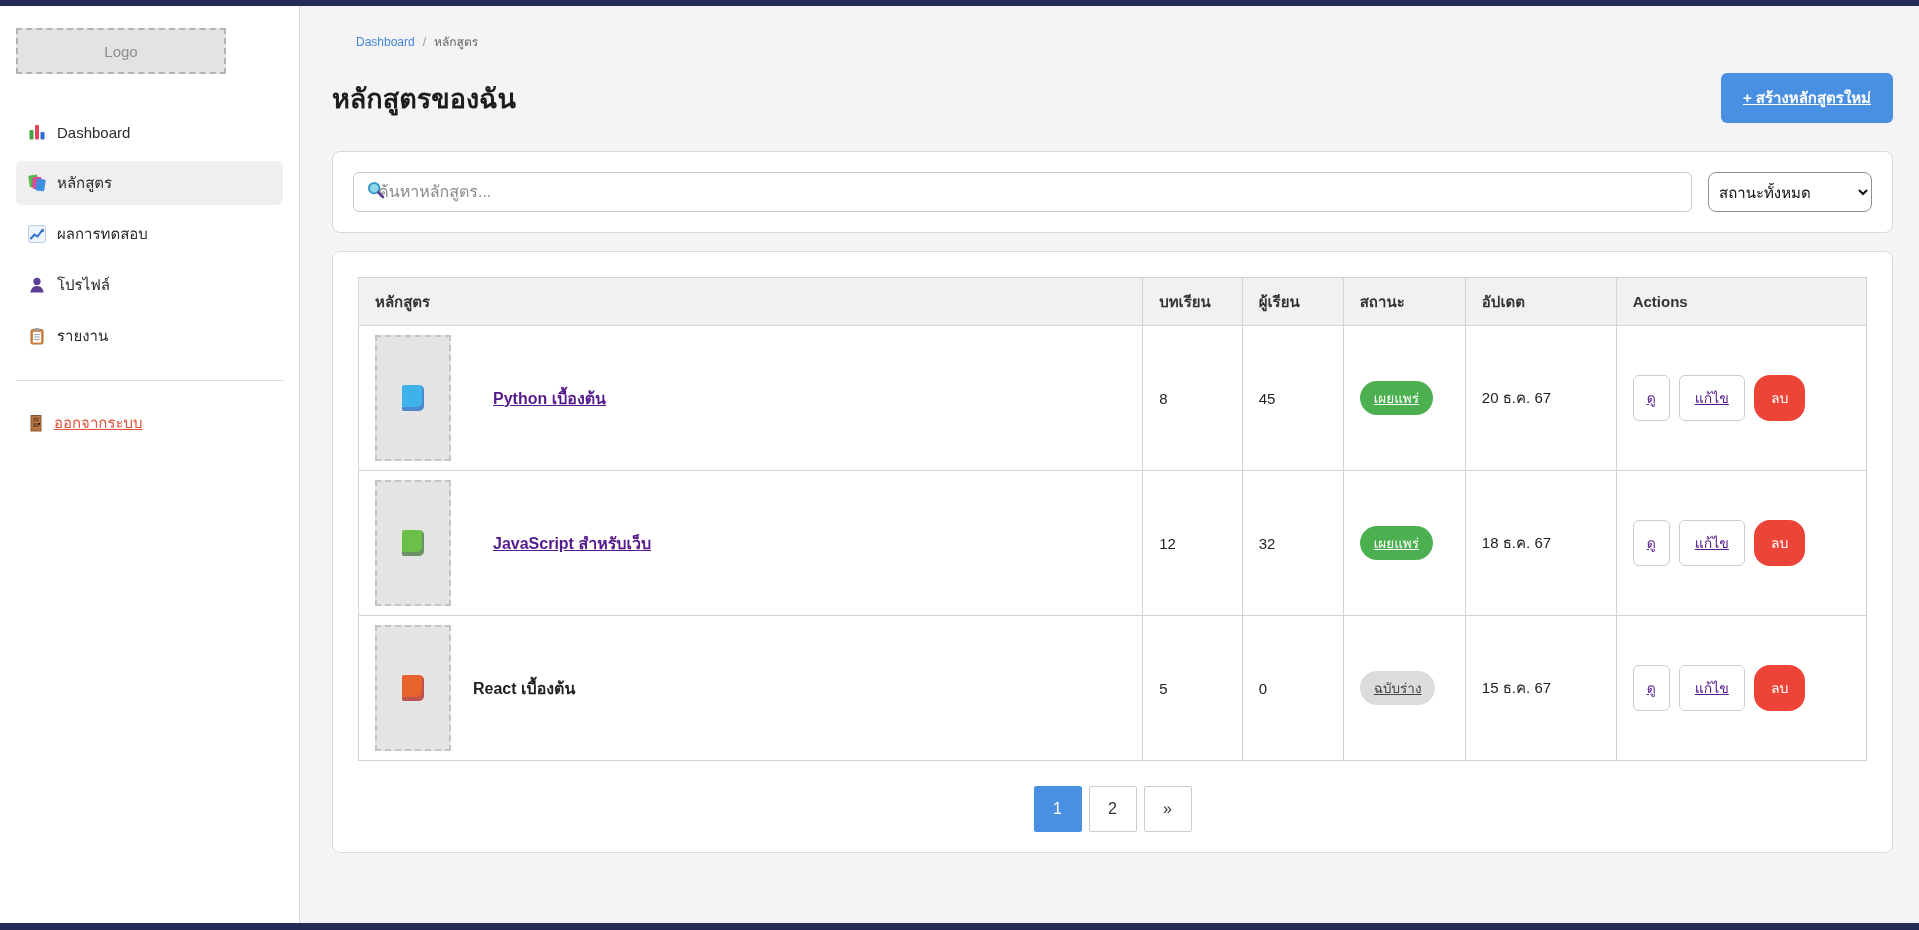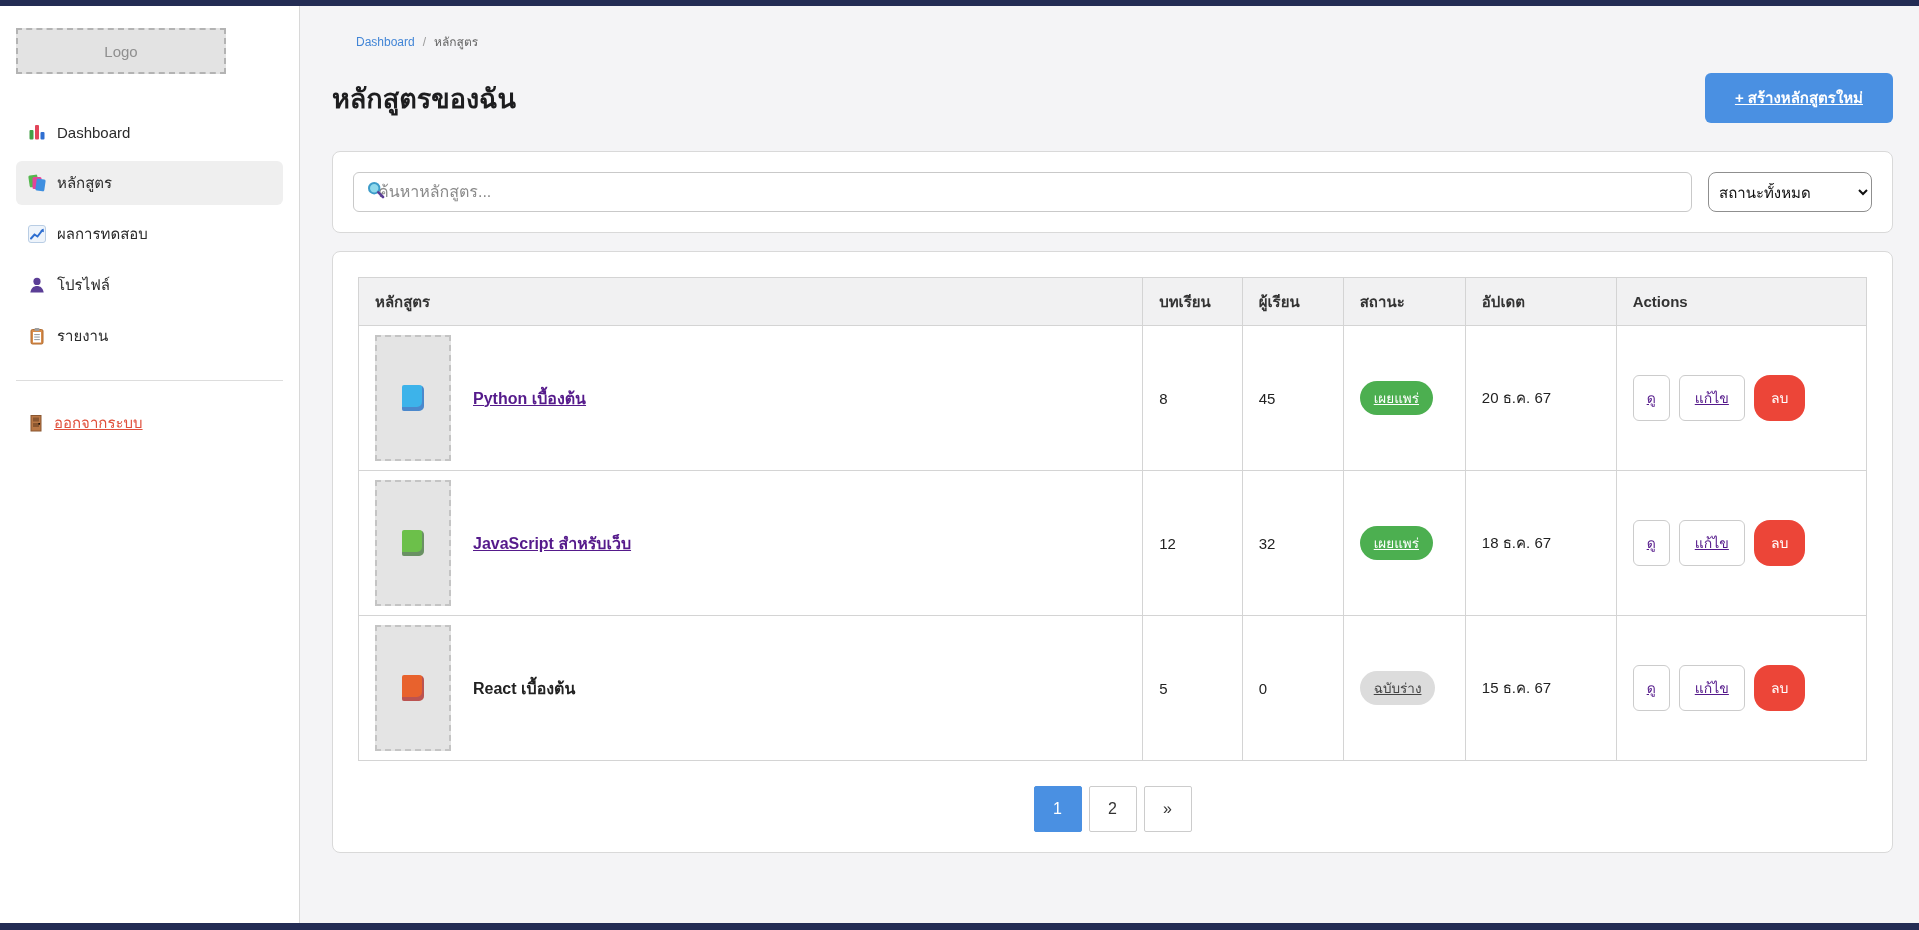--- a/index.html
+++ b/index.html
@@ -40,21 +40,21 @@
   
   .main { flex:1; padding:26px 26px 0 32px; position:relative; }
   .breadcrumb { font-size:12px; color:#8a8a8a; margin-bottom:22px;margin-left:24px; }
   .breadcrumb a { color:#4285d6; text-decoration:none; cursor:pointer; }
   .breadcrumb .sep { margin:0 8px; color:#9a9a9a; }
   .breadcrumb .current { color:#666; }
   .title-row { display:flex; justify-content:space-between; align-items:center; margin-bottom:28px; }
   h1 { margin:0; font-size:27px; color:#1d1d1f; font-weight:bold; }
   .create-btn {
     background:#4a90e2; color:#fff; font-weight:bold; font-size:15px;
-    text-decoration:underline; padding:13px 30px; border-radius:6px; cursor:pointer;
+    text-decoration:underline; padding:13px 22px; border-radius:6px; cursor:pointer;
     display:inline-block;
   }
 
   .card { background:#fff; border:1px solid #d9d9d9; border-radius:8px; }
   .filter-card { display:flex; align-items:center; gap:16px; padding:20px; margin-bottom:18px; }
   .search-wrap { flex:1; position:relative; }
   .search-wrap input {
     width:100%; height:40px; border:1px solid #c9c9c9; border-radius:6px;
     padding:0 12px 0 24px; font-size:16px; color:#333; outline:none;
   }
@@ -74,21 +74,21 @@
   .course-flex { display:flex; align-items:center; gap:22px; }
   .thumb {
     width:76px; height:126px; background:#e4e4e4; border:2px dashed #c4c4c4;
     display:flex; align-items:center; justify-content:center; flex:none;
   }
   .book {
     width:22px; height:26px; display:block; border-radius:2px 5px 5px 2px;
     box-shadow: inset -2px -4px 0 rgba(103,58,150,0.35);
     background:#999;
   }
-  .course-link { color:#551a8b; font-weight:bold; font-size:16px; text-decoration:underline; cursor:pointer; }
+  .course-link { color:#551a8b; font-weight:bold; font-size:16px; text-decoration:underline; cursor:pointer;margin-left:20px; }
   .course-plain { color:#222; font-weight:bold; font-size:16px; }
 
   .badge { display:inline-block; padding:6px 14px; border-radius:999px; font-size:13.5px;text-decoration:underline; }
   .badge.published { background:#4caf50; color:#fff; }
   .badge.draft { background:#dcdcdc; color:#444; }
 
   .actions-flex { display:flex; align-items:center; gap:9px; }
   .btn-view, .btn-edit {
     background:#fff; border:1px solid #ccc; border-radius:6px;
     color:#551a8b; text-decoration:underline; font-size:14px; cursor:pointer;

